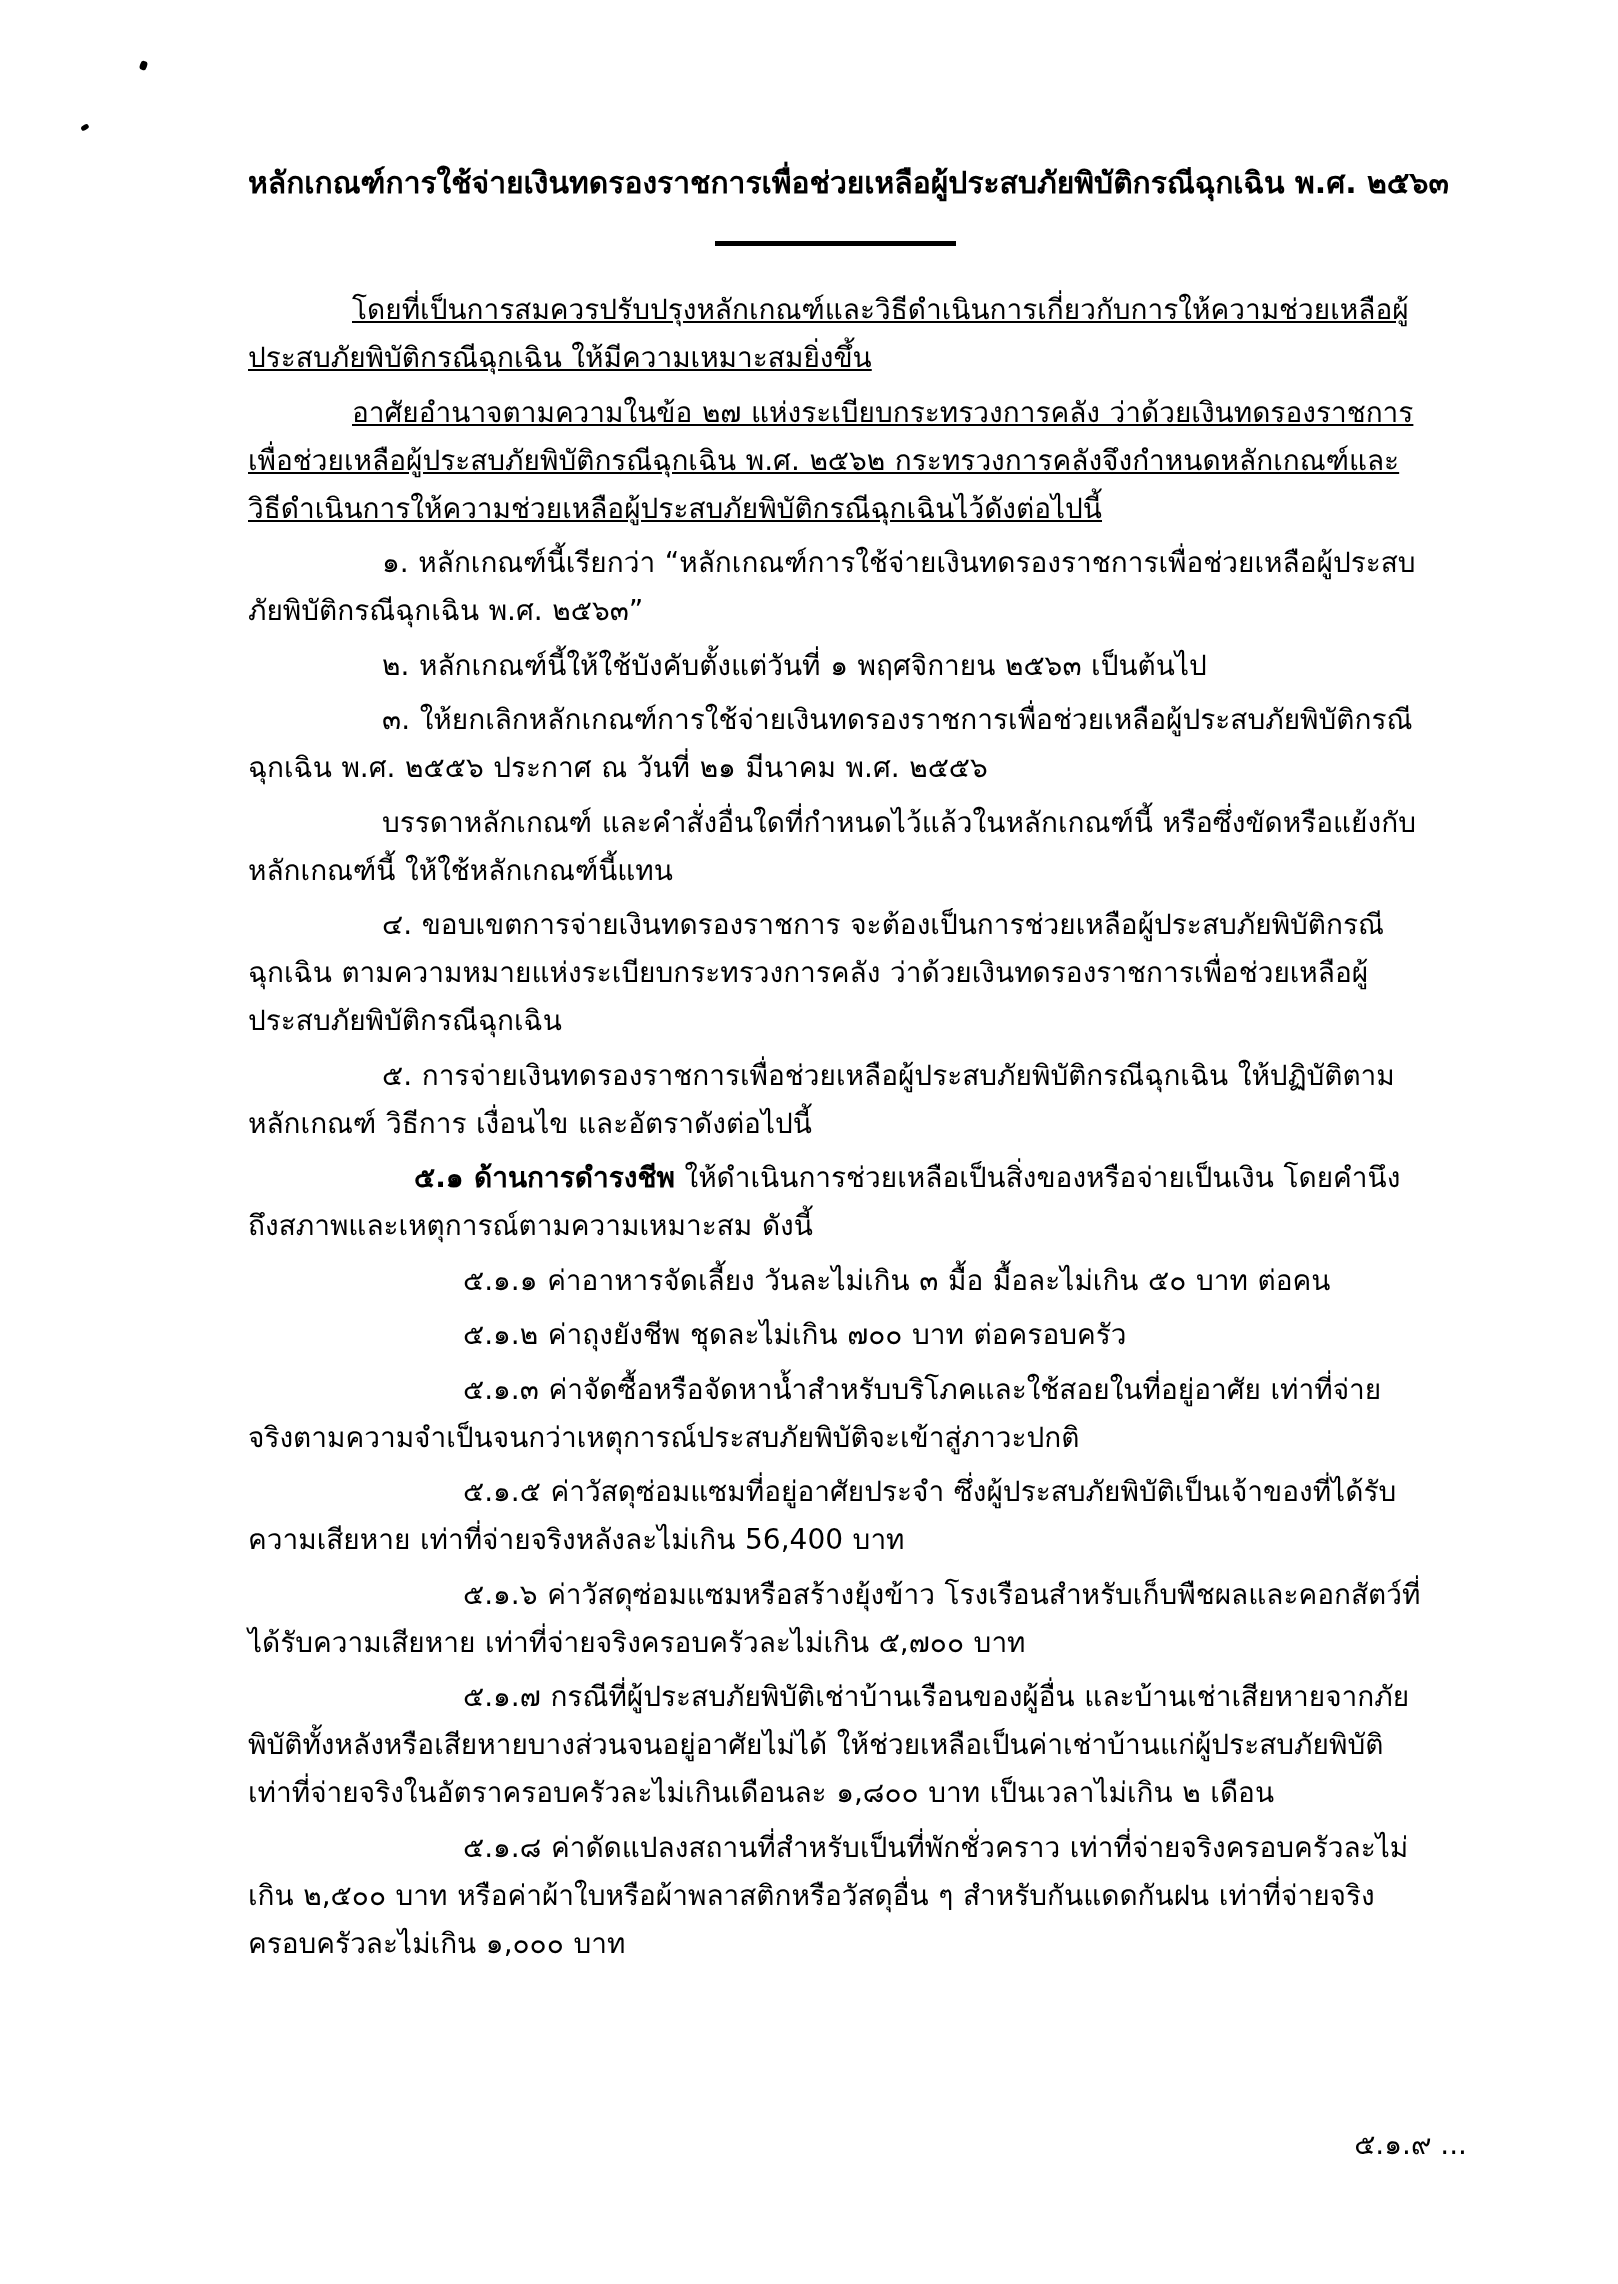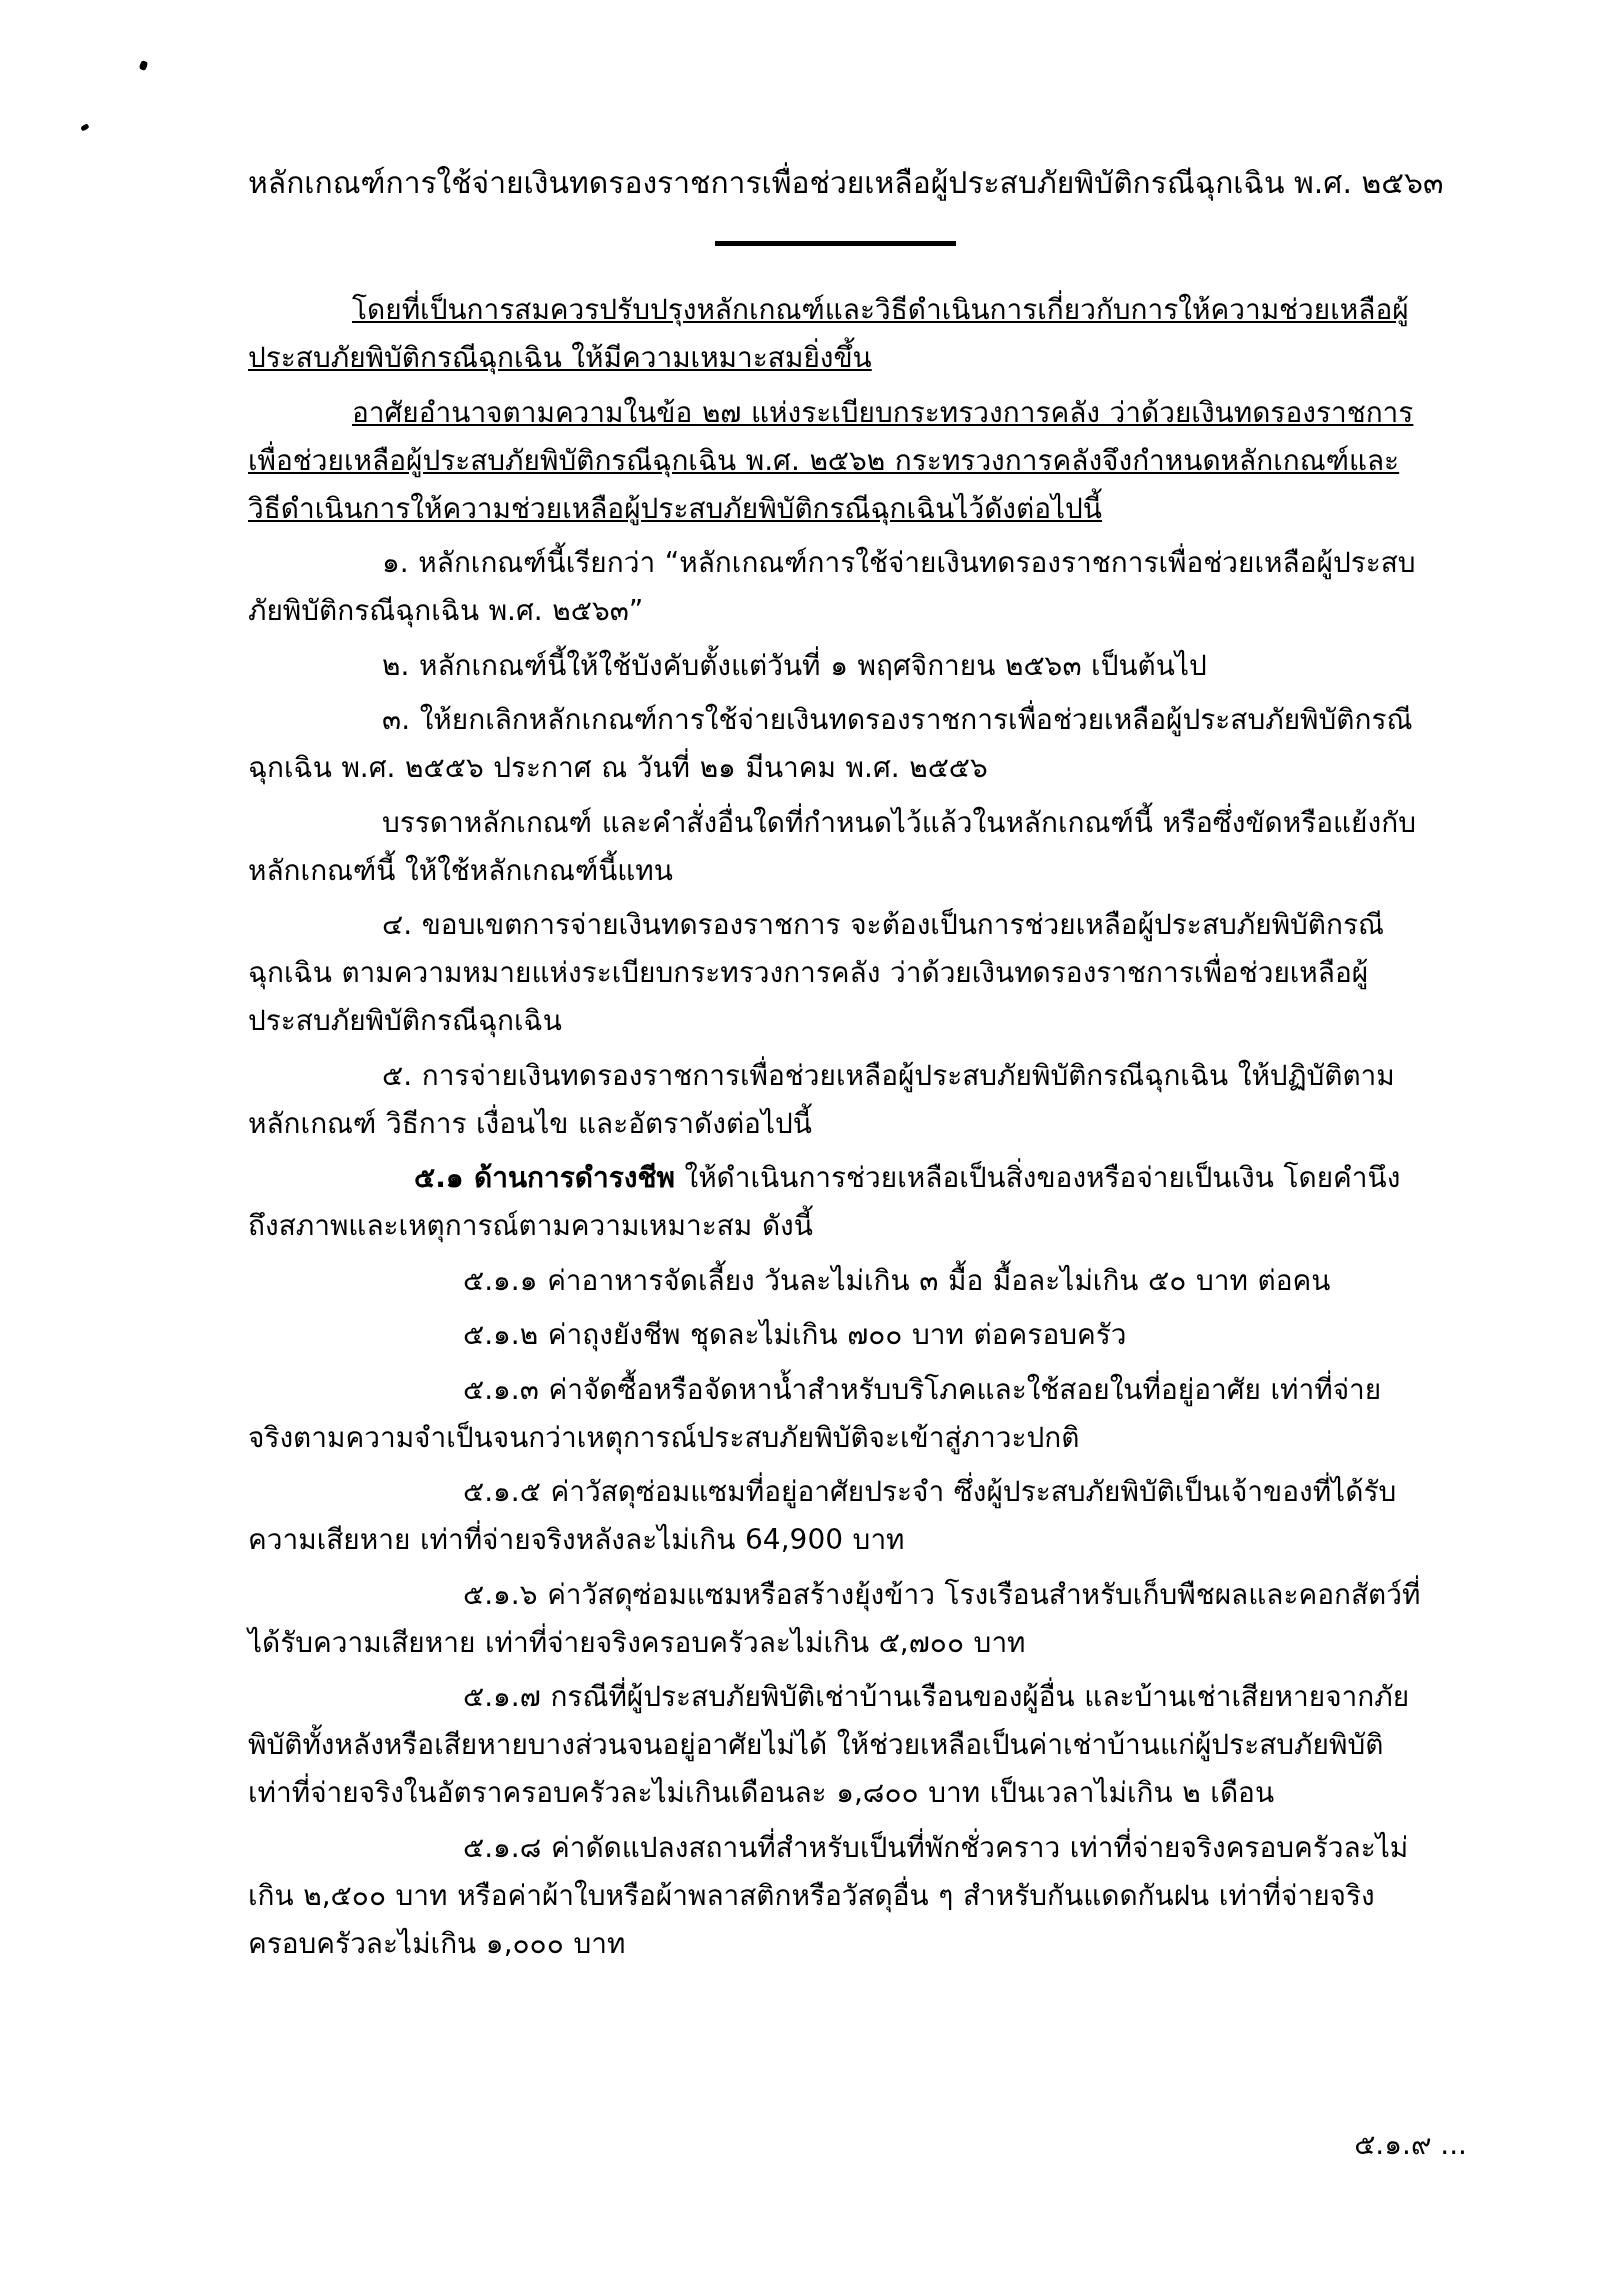--- a/index.html
+++ b/index.html
@@ -30,21 +30,21 @@
   .doc-body {
     position: absolute;
     left: 248px;
     top: 163px;
     width: 1174px;
   }
 
   .doc-title {
     text-align: right;
     font-size: 30px;
-    font-weight: 400;
+    font-weight: 700;
     line-height: 1.35;
     letter-spacing: 0px;
     white-space: nowrap;
     margin: 0;
   }
 
   .title-rule {
     width: 241px;
     height: 5.9px;
     background: #000000;
@@ -112,21 +112,21 @@
 
     <p class="para indent-3 gap-block"><b>๕.๑ ด้านการดำรงชีพ</b><span> ให้ดำเนินการช่วยเหลือเป็นสิ่งของหรือจ่ายเป็นเงิน โดยคำนึงถึงสภาพและเหตุการณ์ตามความเหมาะสม ดังนี้</span></p>
 
     <p class="para indent-4 gap-block">๕.๑.๑  ค่าอาหารจัดเลี้ยง วันละไม่เกิน ๓ มื้อ มื้อละไม่เกิน ๕๐ บาท ต่อคน</p>
 
     <p class="para indent-4 gap-block">๕.๑.๒  ค่าถุงยังชีพ ชุดละไม่เกิน ๗๐๐ บาท ต่อครอบครัว</p>
 
     <p class="para indent-4 gap-block">๕.๑.๓  ค่าจัดซื้อหรือจัดหาน้ำสำหรับบริโภคและใช้สอยในที่อยู่อาศัย เท่าที่จ่ายจริงตามความจำเป็นจนกว่าเหตุการณ์ประสบภัยพิบัติจะเข้าสู่ภาวะปกติ</p>
 
 
-    <p class="para indent-4 gap-block">๕.๑.๕  ค่าวัสดุซ่อมแซมที่อยู่อาศัยประจำ ซึ่งผู้ประสบภัยพิบัติเป็นเจ้าของที่ได้รับความเสียหาย เท่าที่จ่ายจริงหลังละไม่เกิน 64,900 บาท</p>
+    <p class="para indent-4 gap-block">๕.๑.๕  ค่าวัสดุซ่อมแซมที่อยู่อาศัยประจำ ซึ่งผู้ประสบภัยพิบัติเป็นเจ้าของที่ได้รับความเสียหาย เท่าที่จ่ายจริงหลังละไม่เกิน 56,400 บาท</p>
 
     <p class="para indent-4 gap-block">๕.๑.๖  ค่าวัสดุซ่อมแซมหรือสร้างยุ้งข้าว โรงเรือนสำหรับเก็บพืชผลและคอกสัตว์ที่ได้รับความเสียหาย เท่าที่จ่ายจริงครอบครัวละไม่เกิน ๕,๗๐๐ บาท</p>
 
     <p class="para indent-4 gap-block">๕.๑.๗  กรณีที่ผู้ประสบภัยพิบัติเช่าบ้านเรือนของผู้อื่น และบ้านเช่าเสียหายจากภัยพิบัติทั้งหลังหรือเสียหายบางส่วนจนอยู่อาศัยไม่ได้ ให้ช่วยเหลือเป็นค่าเช่าบ้านแก่ผู้ประสบภัยพิบัติเท่าที่จ่ายจริงในอัตราครอบครัวละไม่เกินเดือนละ ๑,๘๐๐ บาท เป็นเวลาไม่เกิน ๒ เดือน</p>
 
     <p class="para indent-4 gap-block">๕.๑.๘  ค่าดัดแปลงสถานที่สำหรับเป็นที่พักชั่วคราว เท่าที่จ่ายจริงครอบครัวละไม่เกิน ๒,๕๐๐ บาท หรือค่าผ้าใบหรือผ้าพลาสติกหรือวัสดุอื่น ๆ สำหรับกันแดดกันฝน เท่าที่จ่ายจริงครอบครัวละไม่เกิน ๑,๐๐๐ บาท</p>
 
   </div>
 
   <div class="footer-note">๕.๑.๙ ...</div>

